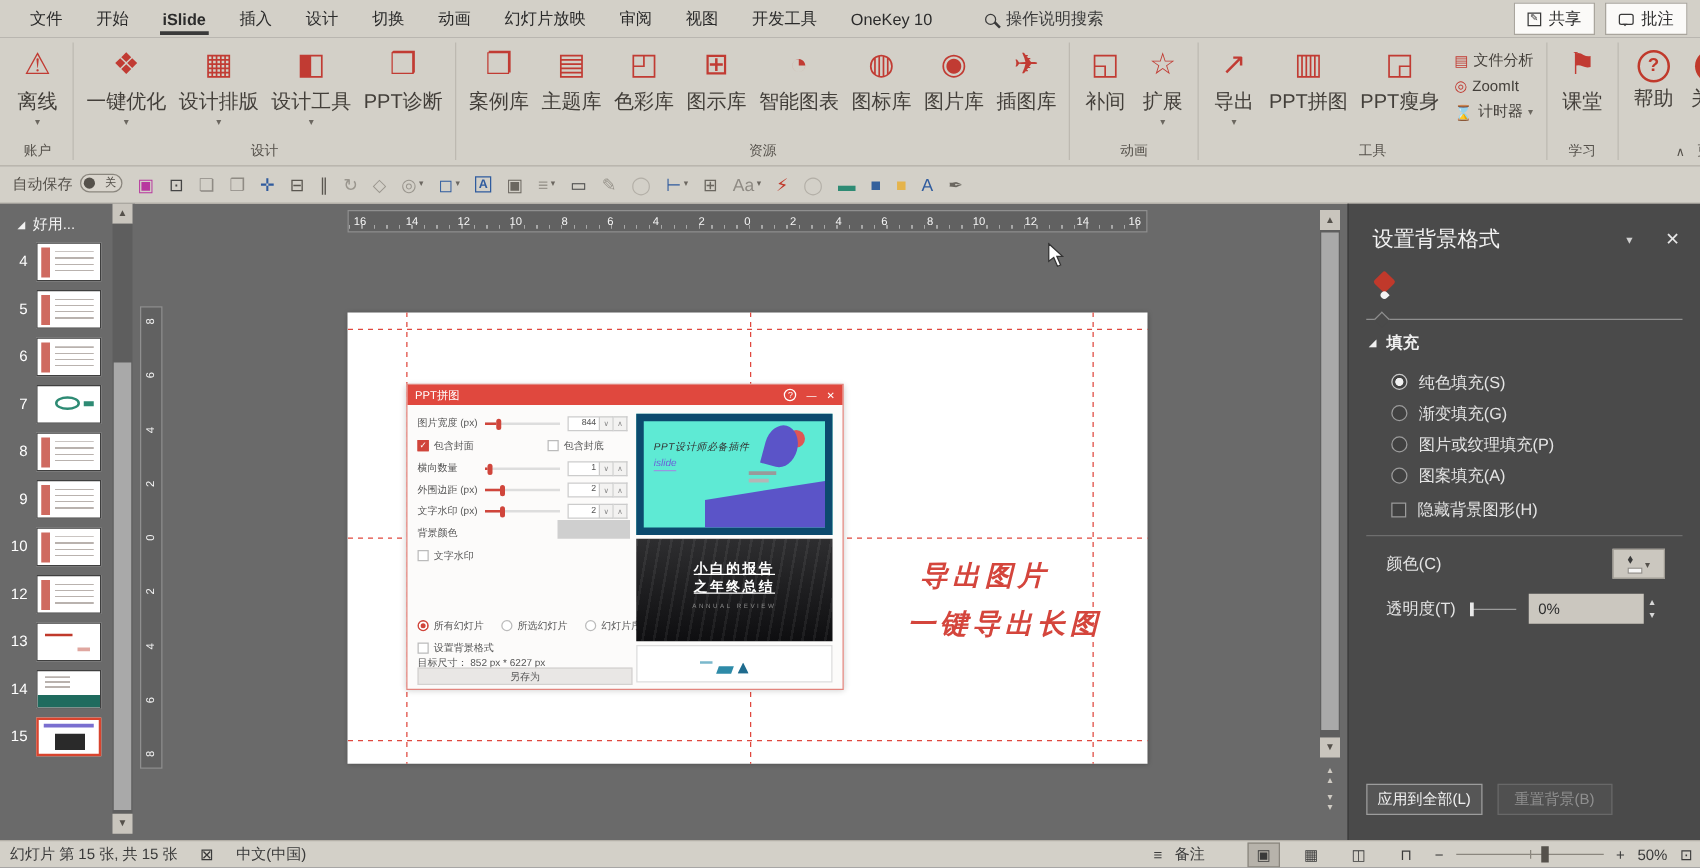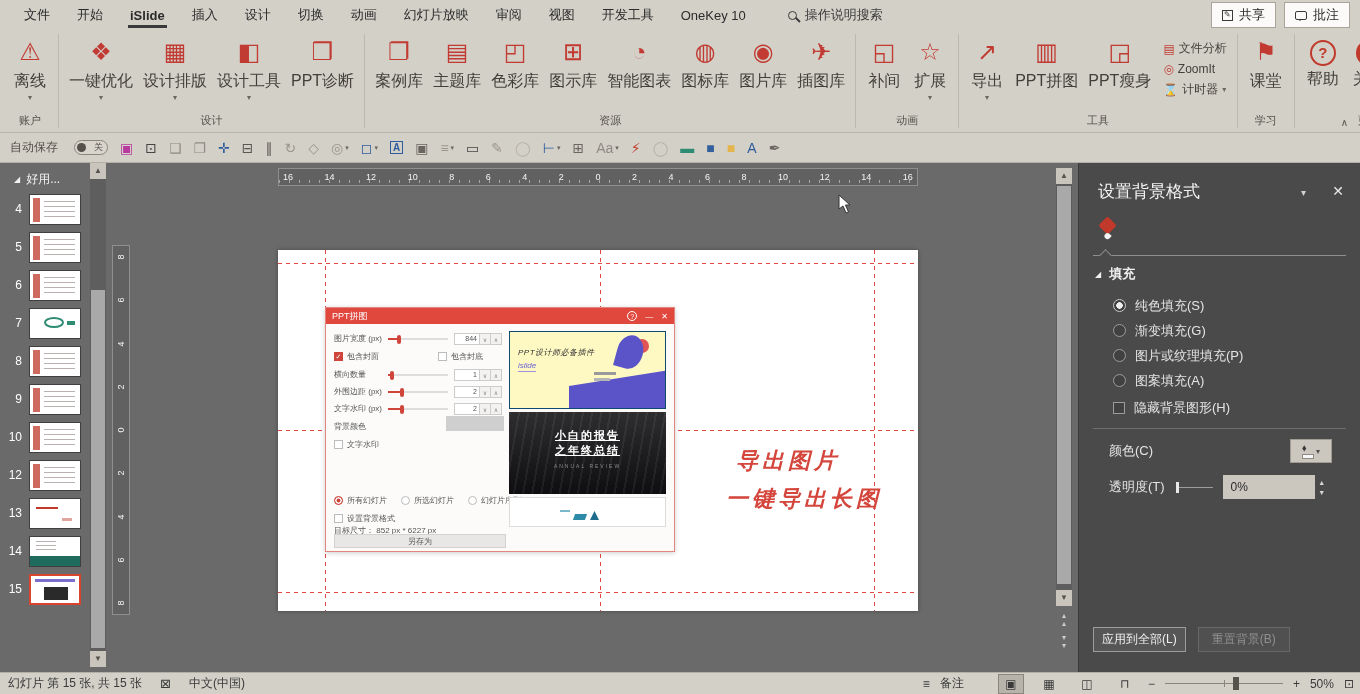--- a/index.html
+++ b/index.html
@@ -45,21 +45,21 @@
   .rsicon { font-size:12px; color:#c13b33; }
   .rslabel { font-size:12px; color:#433f3a; white-space:nowrap; }
   .rscaret { font-size:8px; color:#6b6760; }
   .rgl { font-size:11px; color:#55514b; padding:2px 0 4px 0; }
   .rdiv { width:1px; background:#bdb9b1; margin:4px 2px; }
   #ribbon-collapse { position:absolute; right:12px; bottom:4px; font-size:10px; color:#55514b; }
 
   
   #qat { position:absolute; left:0; top:133px; width:1360px; height:30px; background:#d3d0c8;
          border-bottom:1px solid #b4b0a8; display:flex; align-items:center; gap:12px; padding-left:10px; }
-  #autosave { display:flex; align-items:center; gap:16px; font-size:12px; color:#55514b; }
+  #autosave { display:flex; align-items:flex-start; gap:6px; font-size:12px; color:#55514b; }
   .pill { width:34px; height:15px; border:1px solid #8a867e; border-radius:8px; background:#d9d5cd;
           position:relative; display:flex; align-items:center; }
   .pill i { position:absolute; left:2px; width:9px; height:9px; border-radius:50%; background:#55514b; }
   .pill b { position:absolute; right:4px; font-size:9px; font-weight:normal; color:#55514b; }
   .qicon { display:flex; align-items:center; gap:2px; font-size:14px; line-height:16px; cursor:default; }
   .qicon .qc { font-size:7px; color:#6b6760; }
   .qboxed { border:1.5px solid #33609c; font-size:10px; line-height:11px; padding:0 2px; font-weight:bold; }
 
   
   #thumbs { position:absolute; left:0; top:163px; width:108px; bottom:22px; background:#6a6a6a; overflow:hidden; }
@@ -129,21 +129,21 @@
   .dchk { width:9px; height:9px; border:1px solid #bbb; background:#fff; margin-right:4px;
           font-size:7px; line-height:8px; text-align:center; color:#fff; }
   .dchk.on { background:#d0453b; border-color:#d0453b; }
   .drad { width:9px; height:9px; border:1px solid #bbb; border-radius:50%; background:#fff; margin-right:4px; }
   .drad.on { background:#d0453b; border-color:#d0453b; box-shadow:inset 0 0 0 1.5px #fff; }
   .dgap { margin-right:14px; display:flex; align-items:center; }
   #dlg-swatch { position:absolute; left:120px; top:92px; width:58px; height:15px; background:#cfcfcf; }
   #dlg-save { position:absolute; left:8px; top:210px; width:172px; height:14px; background:#e9e7e5;
               border:1px solid #d4d2d0; text-align:center; line-height:13px; color:#555; }
   #dlg-preview { position:absolute; left:183px; top:7px; width:157px; height:218px; }
-  #pv1 { position:relative; height:78px; background:#fef9c3; border:1px solid #0c4a6e; overflow:hidden; }
+  #pv1 { position:relative; height:97px; background:#5eead4; border:6px solid #0c4a6e; overflow:hidden; }
   #pv1 .t1 { position:absolute; left:8px; top:15px; font-size:8px; color:#333; letter-spacing:.5px; font-style:italic; }
   #pv1 .t2 { position:absolute; left:8px; top:29px; font-size:8px; color:#6a63d8; font-style:italic;
              border-bottom:1px solid #9a94e0; padding-bottom:1px; }
   #pv1 .circ { position:absolute; right:16px; top:7px; width:14px; height:14px; background:#e05555; border-radius:50%; }
   #pv1 .leaf { position:absolute; right:22px; top:3px; width:26px; height:34px; background:#5b54c8;
                border-radius:50% 50% 50% 0; transform:rotate(15deg); }
   #pv1 .poly { position:absolute; right:-4px; bottom:-14px; width:100px; height:44px; background:#5b54c8;
                transform:skewY(-9deg); }
   #pv1 .bar1 { position:absolute; left:84px; top:40px; width:22px; height:3px; background:#9a9a9a; }
   #pv1 .bar2 { position:absolute; left:84px; top:46px; width:16px; height:3px; background:#b5b5b5; }

